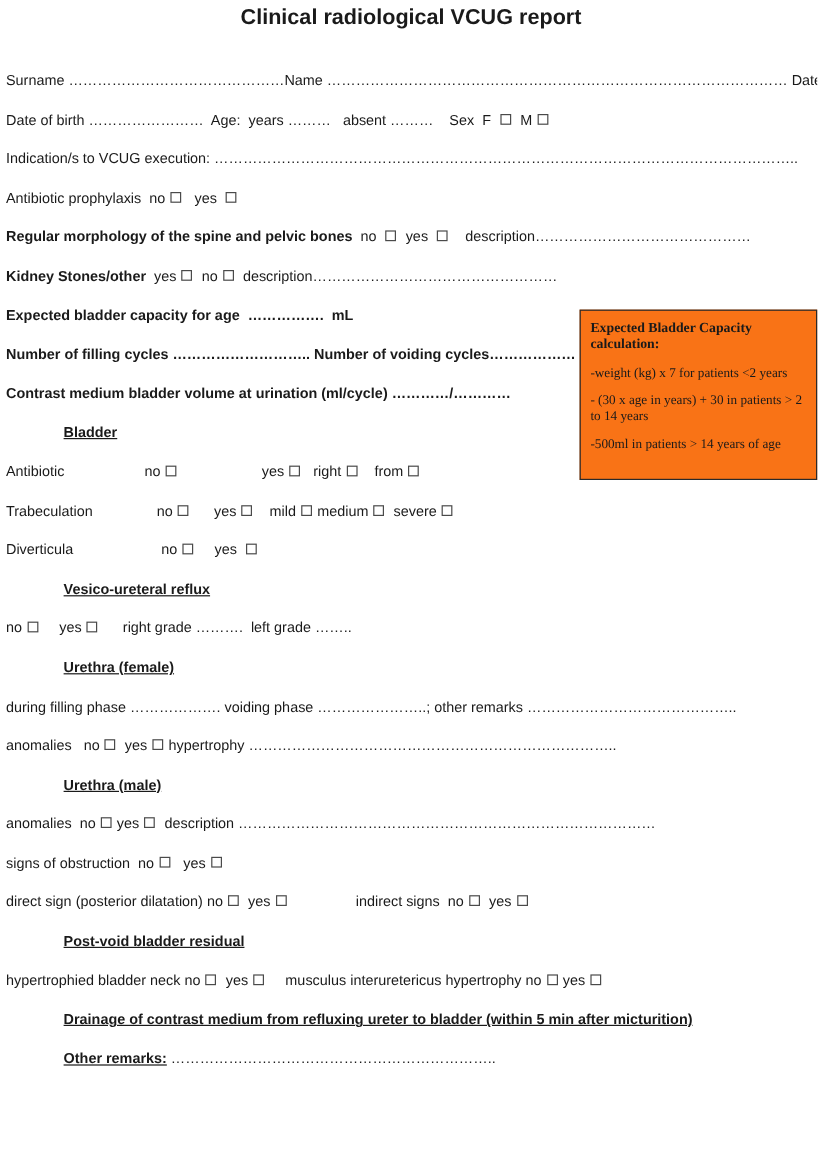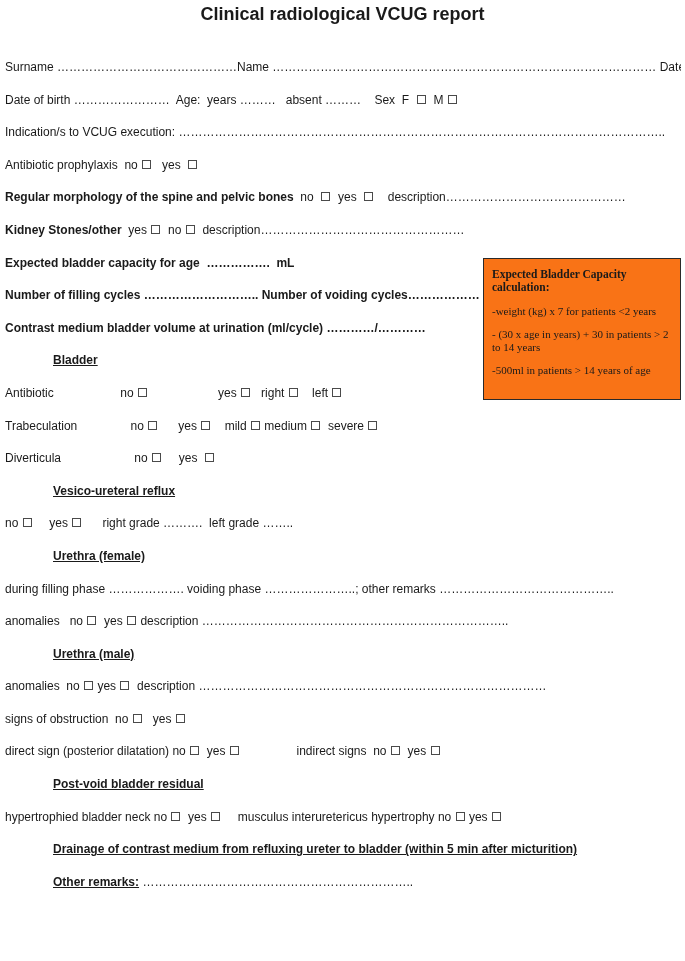--- a/index.html
+++ b/index.html
@@ -26,28 +26,28 @@
       <div class="line"><span>Surname ………………………………………Name …………………………………………………………………………………… Date    ……/……/……</span></div>
       <div class="line"><span>Date of birth ……………………  Age:  years ………   absent ………    Sex  F  </span><span class="cb"></span><span>  M </span><span class="cb"></span></div>
       <div class="line"><span>Indication/s to VCUG execution: …………………………………………………………………………………………………………..</span></div>
       <div class="line"><span>Antibiotic prophylaxis  no </span><span class="cb"></span><span>   yes  </span><span class="cb"></span></div>
       <div class="line"><span class="b">Regular morphology of the spine and pelvic bones</span><span>  no  </span><span class="cb"></span><span>  yes  </span><span class="cb"></span><span>    description………………………………………</span></div>
       <div class="line"><span class="b">Kidney Stones/other</span><span>  yes </span><span class="cb"></span><span>  no </span><span class="cb"></span><span>  description……………………………………………</span></div>
       <div class="line"><span class="b">Expected bladder capacity for age  …………….  mL</span></div>
       <div class="line"><span class="b">Number of filling cycles ……………………….. Number of voiding cycles………………</span></div>
       <div class="line"><span class="b">Contrast medium bladder volume at urination (ml/cycle) …………/…………</span></div>
       <div class="line"><span class="b u">Bladder</span></div>
-      <div class="line"><span>Antibiotic                    no </span><span class="cb"></span><span>                     yes </span><span class="cb"></span><span>   right </span><span class="cb"></span><span>    left </span><span class="cb"></span></div>
+      <div class="line"><span>Antibiotic                    no </span><span class="cb"></span><span>                     yes </span><span class="cb"></span><span>   right </span><span class="cb"></span><span>    from </span><span class="cb"></span></div>
       <div class="line"><span>Trabeculation                no </span><span class="cb"></span><span>      yes </span><span class="cb"></span><span>    mild </span><span class="cb"></span><span> medium </span><span class="cb"></span><span>  severe </span><span class="cb"></span></div>
       <div class="line"><span>Diverticula                      no </span><span class="cb"></span><span>     yes  </span><span class="cb"></span></div>
       <div class="line"><span class="b u">Vesico-ureteral reflux</span></div>
       <div class="line"><span>no </span><span class="cb"></span><span>     yes </span><span class="cb"></span><span>      right grade ……….  left grade ……..</span></div>
       <div class="line"><span class="b u">Urethra (female)</span></div>
       <div class="line"><span>during filling phase ………………. voiding phase …………………..; other remarks ……………………………………..</span></div>
-      <div class="line"><span>anomalies   no </span><span class="cb"></span><span>  yes </span><span class="cb"></span><span> description …………………………………………………………………..</span></div>
+      <div class="line"><span>anomalies   no </span><span class="cb"></span><span>  yes </span><span class="cb"></span><span> hypertrophy …………………………………………………………………..</span></div>
       <div class="line"><span class="b u">Urethra (male)</span></div>
       <div class="line"><span>anomalies  no </span><span class="cb"></span><span> yes </span><span class="cb"></span><span>  description ……………………………………………………………………………</span></div>
       <div class="line"><span>signs of obstruction  no </span><span class="cb"></span><span>   yes </span><span class="cb"></span></div>
       <div class="line"><span>direct sign (posterior dilatation) no </span><span class="cb"></span><span>  yes </span><span class="cb"></span><span>                 indirect signs  no </span><span class="cb"></span><span>  yes </span><span class="cb"></span></div>
       <div class="line"><span class="b u">Post-void bladder residual</span></div>
       <div class="line"><span>hypertrophied bladder neck no </span><span class="cb"></span><span>  yes </span><span class="cb"></span><span>     musculus interuretericus hypertrophy no </span><span class="cb"></span><span> yes </span><span class="cb"></span></div>
       <div class="line"><span class="b u">Drainage of contrast medium from refluxing ureter to bladder (within 5 min after micturition)</span></div>
       <div class="line"><span class="b u">Other remarks:</span><span> …………………………………………………………..</span></div>
     </div>
 

